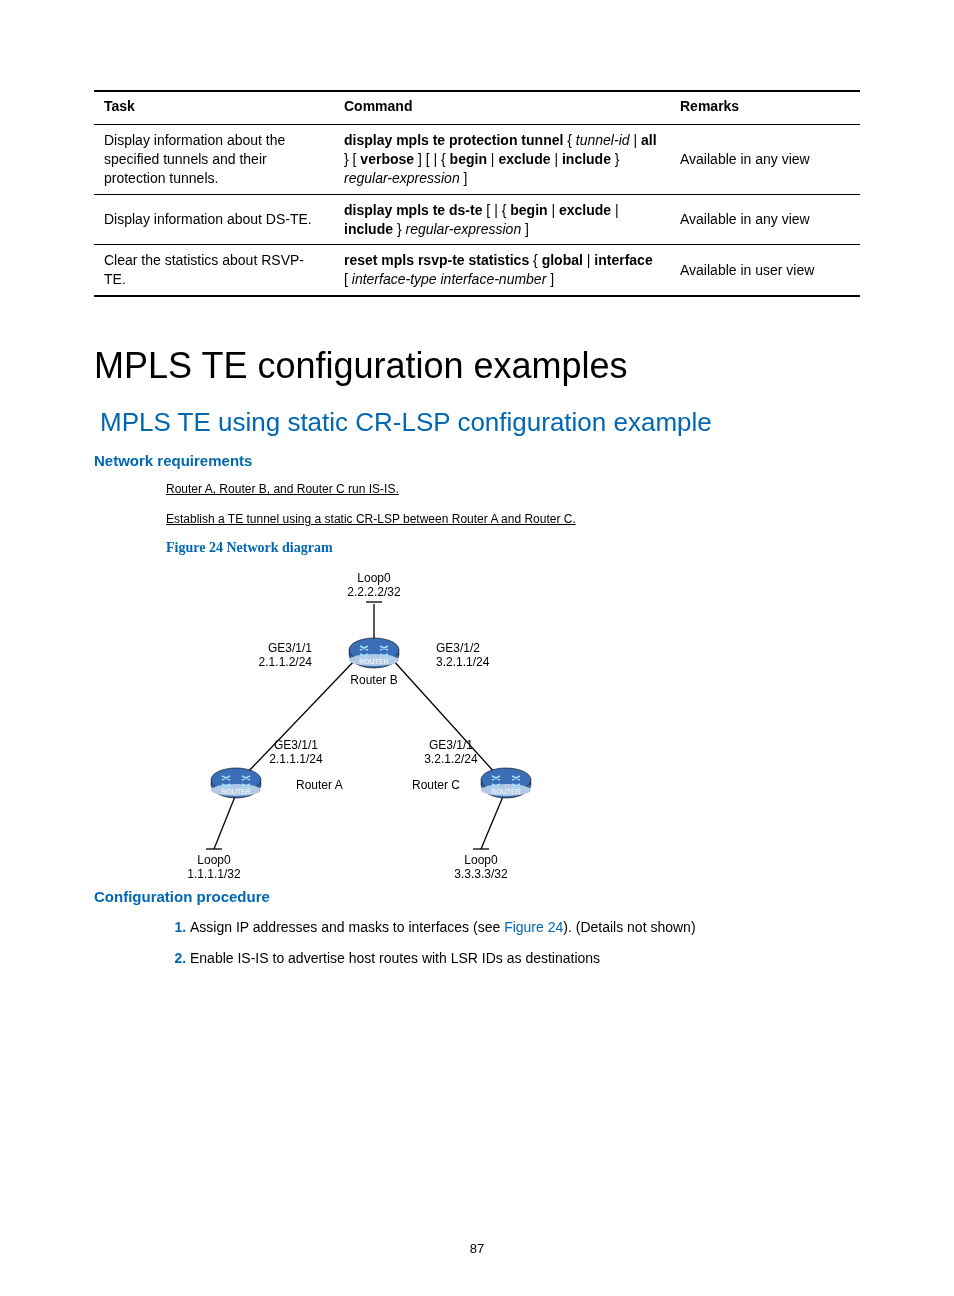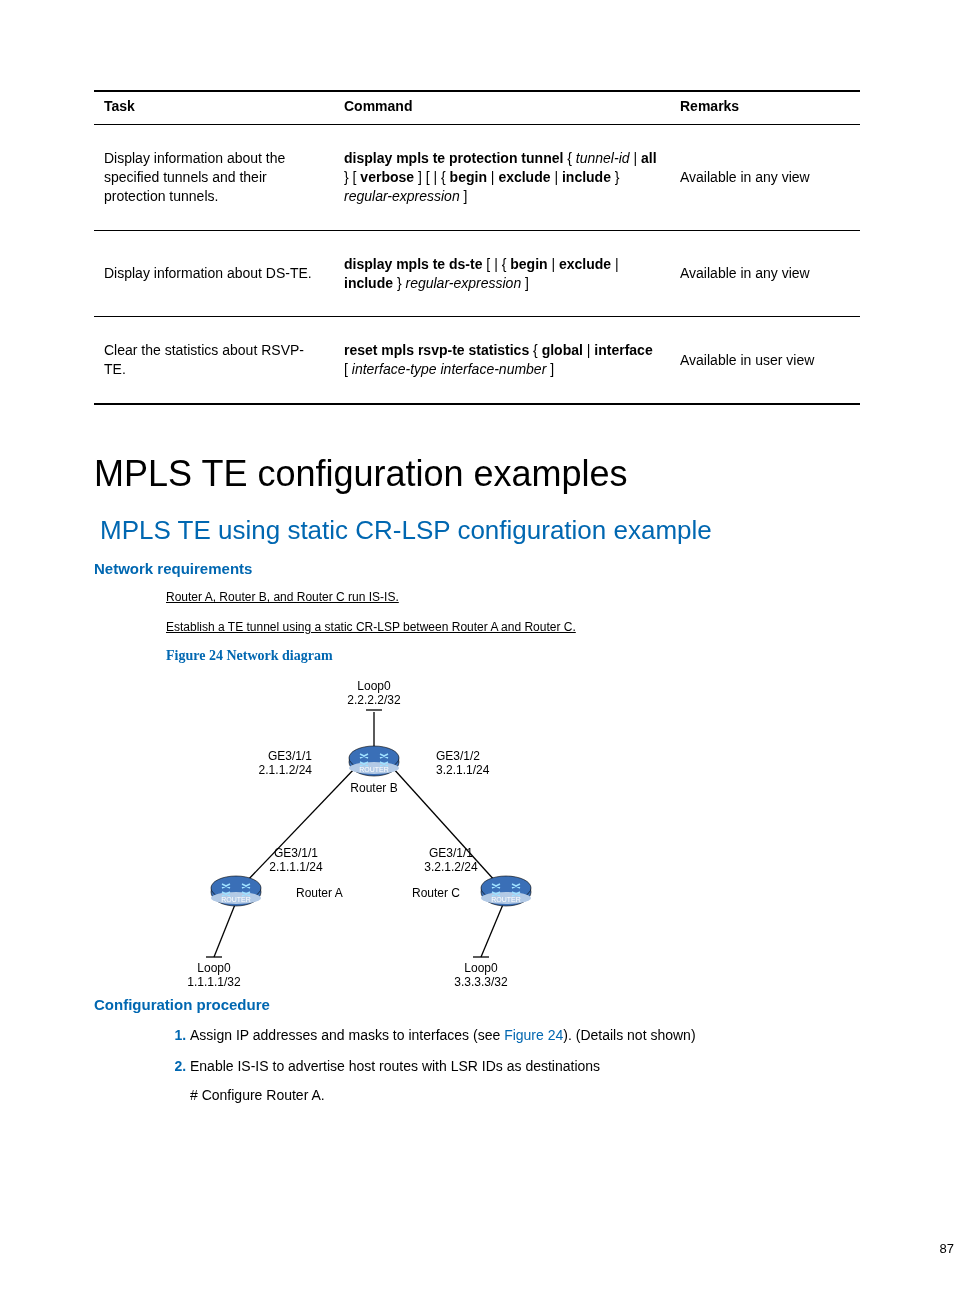--- a/index.html
+++ b/index.html
@@ -24,21 +24,21 @@
     font-size: 14px;
   }
   table.cmd thead th {
     text-align: left;
     font-weight: bold;
     padding: 6px 10px 10px 10px;
     border-top: 2px solid #000;
     border-bottom: 1.5px solid #000;
   }
   table.cmd tbody td {
-    padding: 24px 10px;
+    padding: 6px 10px;
     border-bottom: 1px solid #000;
     vertical-align: middle;
     line-height: 1.35;
   }
   table.cmd tbody tr:last-child td {
     border-bottom: 2px solid #000;
   }
   .col-task    { width: 220px; }
   .col-command { width: auto; }
   .col-remarks { width: 170px; }
@@ -109,21 +109,21 @@
   .router-body { fill: #3a6fb7; stroke: #000; stroke-width: 0.6; }
   .router-band { fill: #b3cae6; }
   .router-text { font: 7px Arial; fill: #fff; }
   .router-arrows { stroke: #9fe0ff; stroke-width: 1.4; fill: none; }
 
   .page-number {
     position: absolute;
     bottom: 40px;
     width: 100%;
     left: 0;
-    text-align: right;
+    text-align: center;
     font-size: 13px;
     color: #000;
   }
 </style>
 </head>
 <body>
 
 <div class="page">
 
   <table class="cmd">
@@ -219,18 +219,17 @@
   </div>
 
   <h3 class="sub">Configuration procedure</h3>
 
   <ol class="proc">
     <li>
       <span>Assign IP addresses and masks to interfaces (see </span><span class="link">Figure 24</span><span>). (Details not shown)</span>
     </li>
     <li>
       <span>Enable IS-IS to advertise host routes with LSR IDs as destinations</span>
-      <div class="indent-after" style="margin-top:8px;"># Configure Router A.</div>
     </li>
   </ol>
 
   <div class="page-number">87</div>
 </div>
 
 </body></html>

